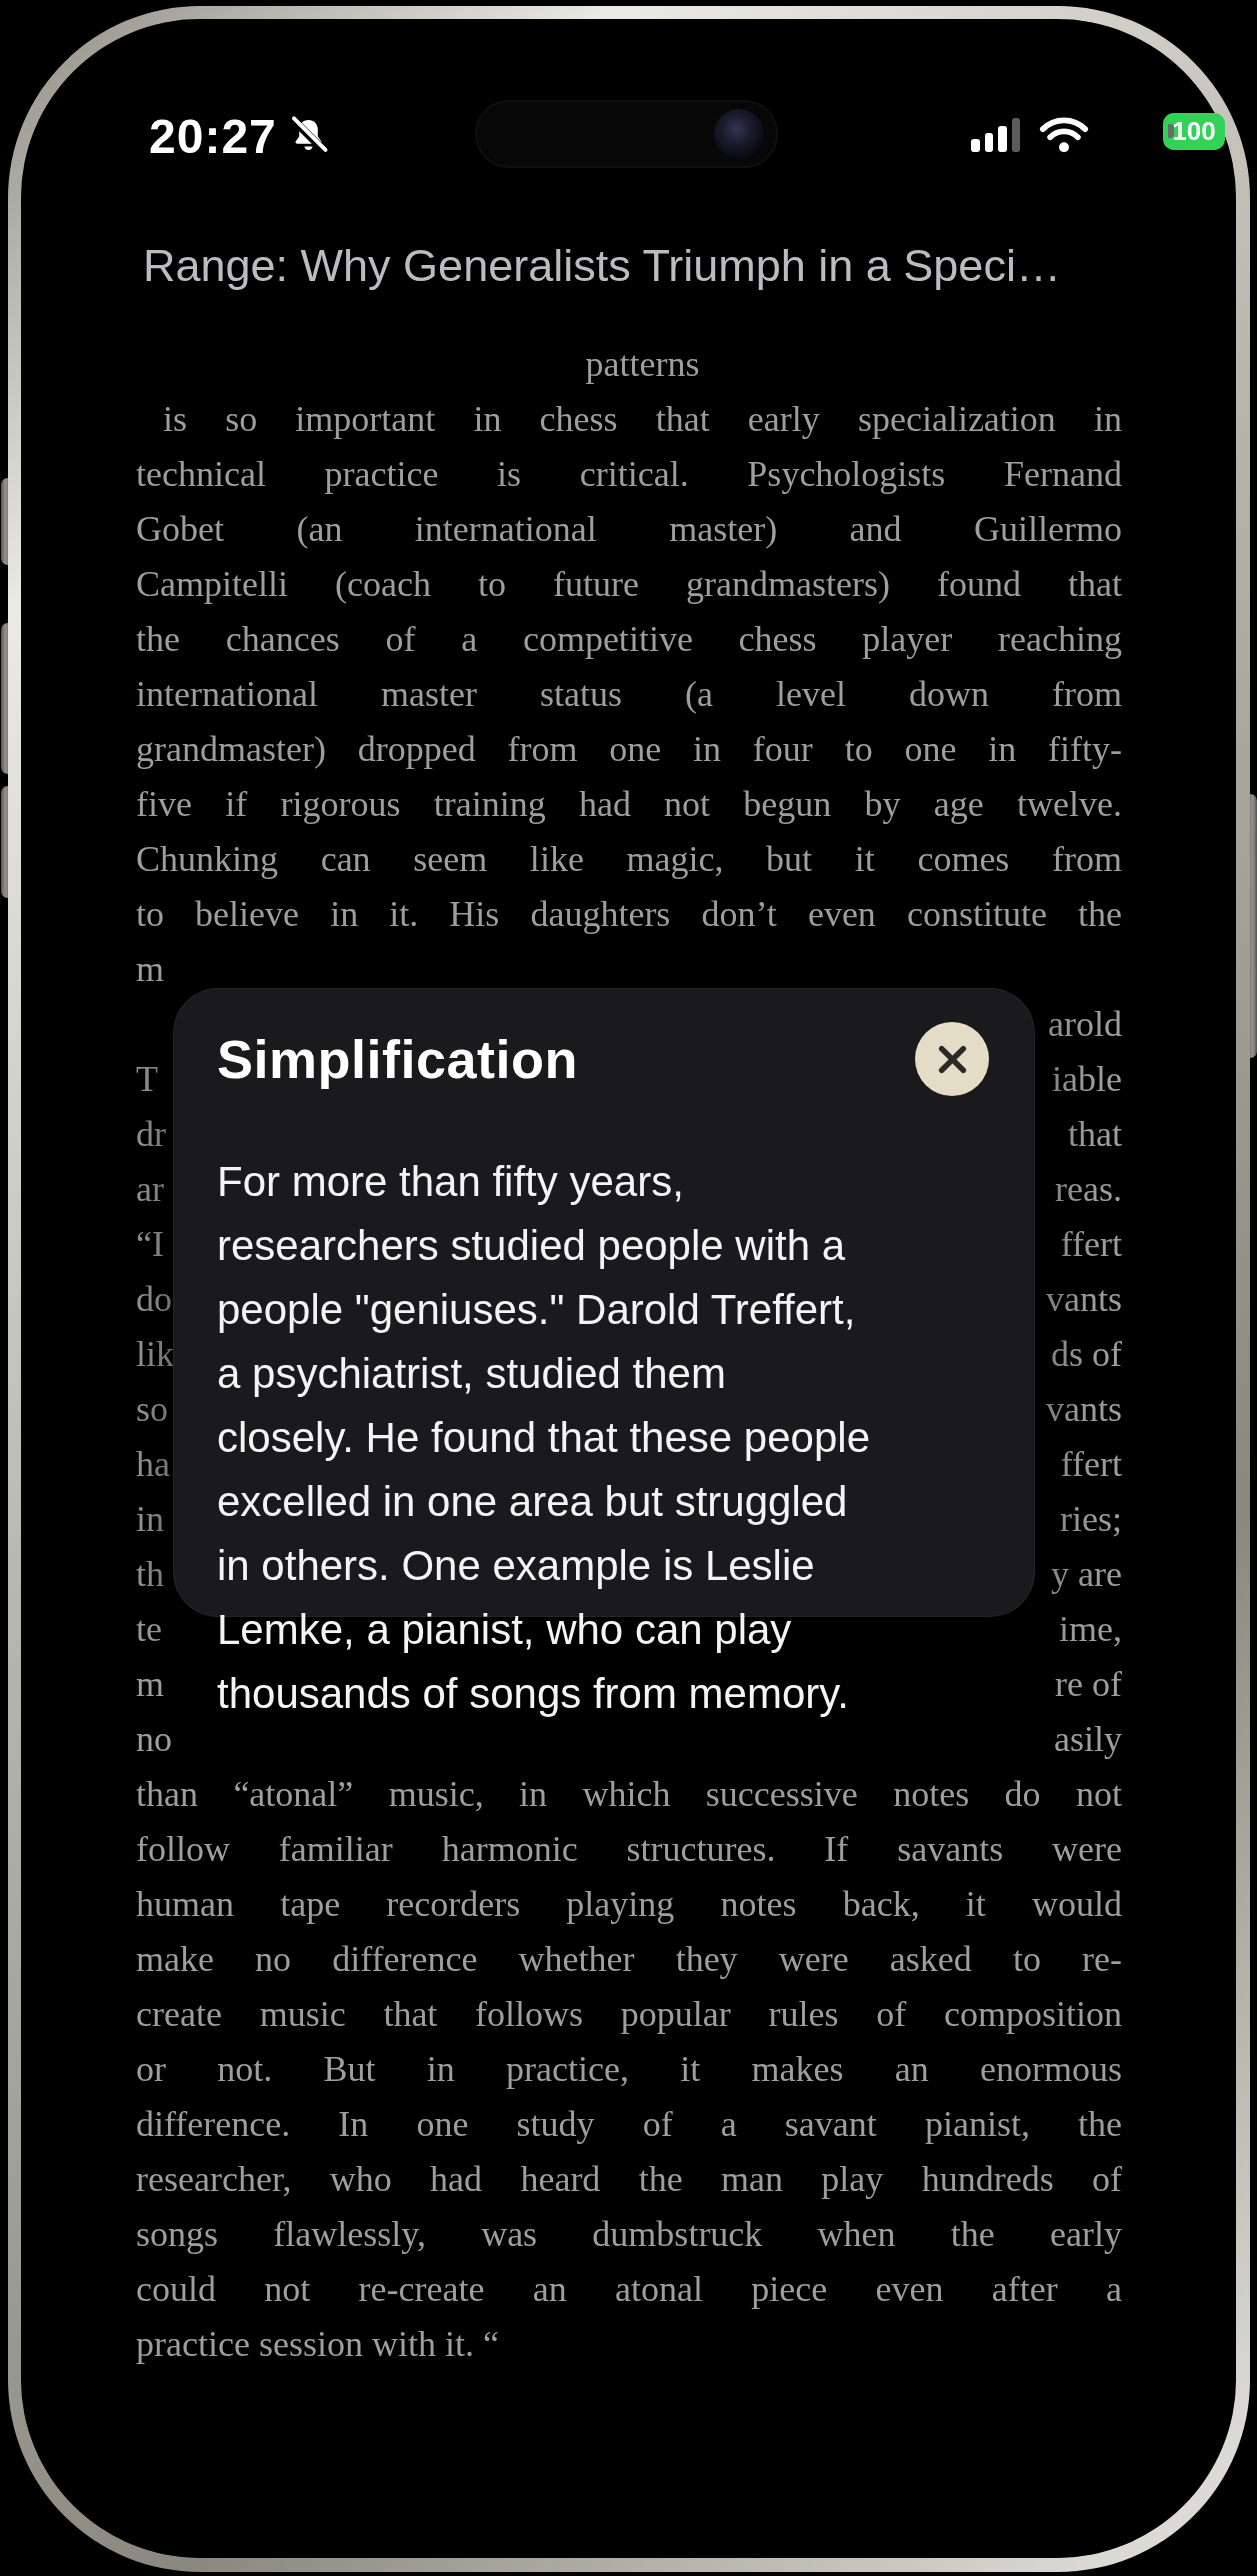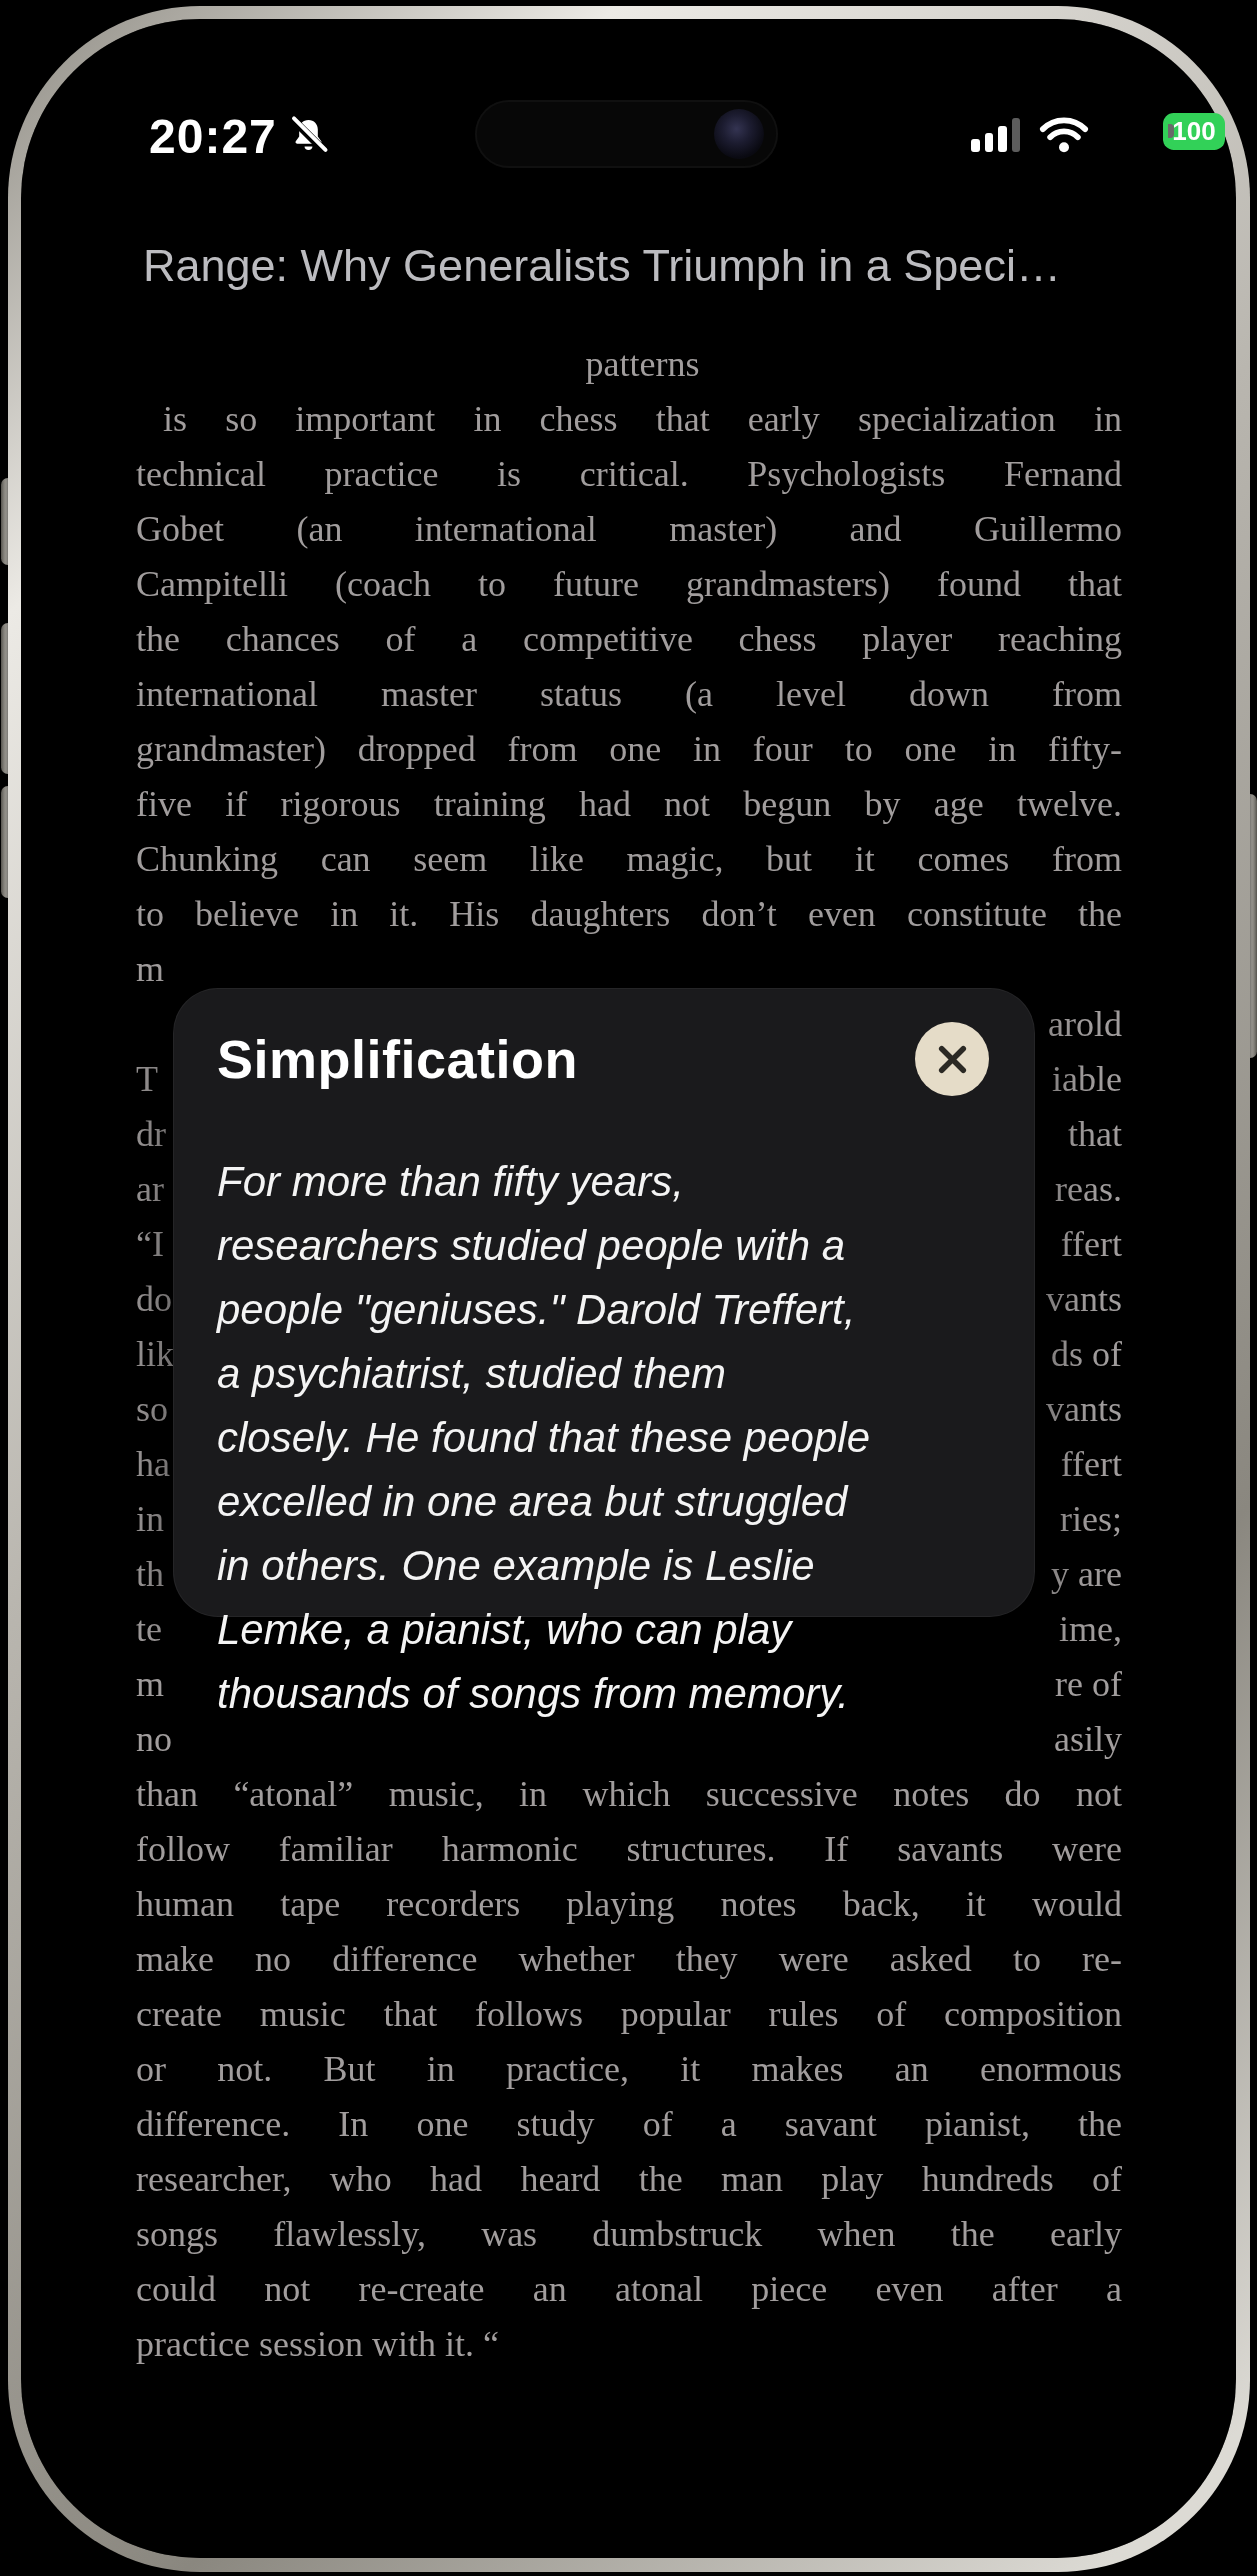--- a/index.html
+++ b/index.html
@@ -45,21 +45,21 @@
   .t-line.indent{padding-left:27px;text-align:center;}
   .h-line{height:55px;display:flex;justify-content:space-between;white-space:pre;}
 
   
   .popup{position:absolute;left:173px;top:988px;width:862px;height:629px;z-index:6;
     border-radius:45px;background:#1a1a1c;border:1px solid rgba(255,255,255,.05);
     box-shadow:0 23px 68px rgba(0,0,0,.6);box-sizing:border-box;padding:39px 43px;}
   .popup-title{color:#fff;font-size:54px;font-weight:700;letter-spacing:0.5px;}
   .popup-close{position:absolute;right:45px;top:33px;width:74px;height:74px;border-radius:50%;
     border:none;cursor:pointer;display:flex;align-items:center;justify-content:center;padding:0;}
-  .popup-body{margin-top:60px;color:#f4f4f4;font-size:42px;line-height:64px;font-style:italic;}
+  .popup-body{margin-top:60px;color:#f4f4f4;font-size:42px;line-height:64px;}
   .popup-body div{white-space:nowrap;}
 </style>
 </head>
 <body>
 
 <div class="side-btn" style="left:1px;top:478px;width:13.6px;height:87px;"></div>
 <div class="side-btn" style="left:1px;top:623px;width:13.6px;height:151px;"></div>
 <div class="side-btn" style="left:1px;top:786px;width:13.6px;height:112px;"></div>
 <div class="side-btn right" style="left:1243px;top:794px;width:13.6px;height:264px;"></div>
 

